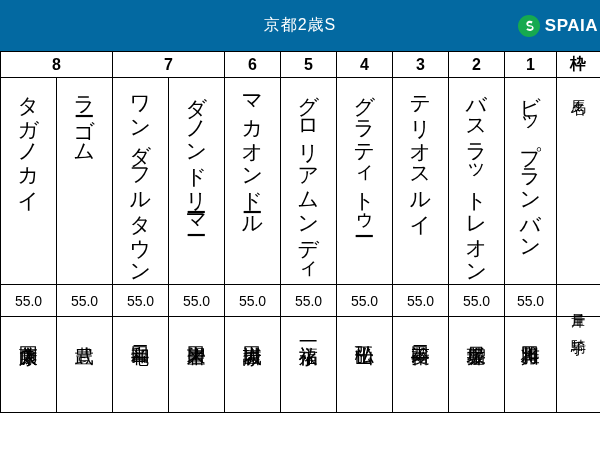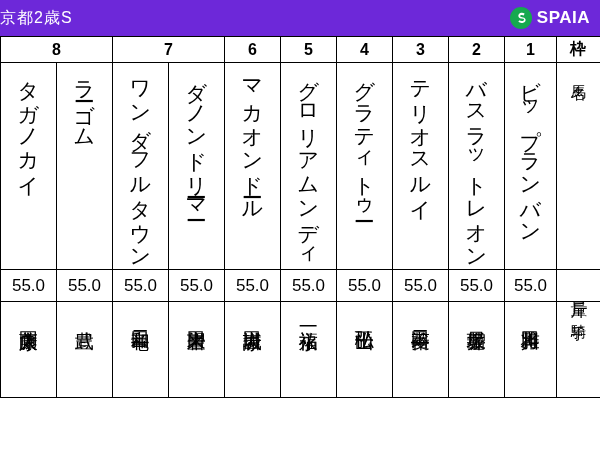--- a/index.html
+++ b/index.html
@@ -14,36 +14,36 @@
   }
   #page {
     position: relative;
     width: 600px; height: 458px;
     background: #ffffff;
   }
 
   
   .header {
     position: relative;
-    height: 36px;
-    background: #6d28d9;
+    height: 51px;
+    background: #0369a1;
     color: #ffffff;
     display: flex;
     align-items: center;
-    justify-content: flex-start;
+    justify-content: center;
   }
   .header-title {
     font-size: 16px;
     letter-spacing: 1px;
     font-weight: normal;
     color: #ffffff;
   }
   .brand {
     position: absolute;
-    right: 10px; top: 50%;
+    right: 2px; top: 50%;
     transform: translateY(-50%);
     display: flex;
     align-items: center;
     gap: 5px;
   }
   .brand-mark {
     width: 22px; height: 22px;
     border-radius: 50%;
     background: #16a94f;
     display: flex;
@@ -90,21 +90,21 @@
     padding: 2px 0;
   }
 
   
   tr.row-waku td { height: 26px; font-size: 16px; font-weight: bold; }
   
   tr.row-uma td { height: 30px; font-size: 17px; font-weight: bold; }
   
   tr.row-name td { height: 207px; vertical-align: top; }
   
-  tr.row-kin td { height: 32px; font-size: 17px; }
+  tr.row-kin td { height: 32px; font-size: 14px; }
   
   tr.row-jky td { height: 96px; vertical-align: top; }
 
   .vtext {
     writing-mode: vertical-rl;
     text-orientation: upright;
     margin: 3px auto 0 auto;
     line-height: 1.12;
     font-size: 21px;
     letter-spacing: 0px;

